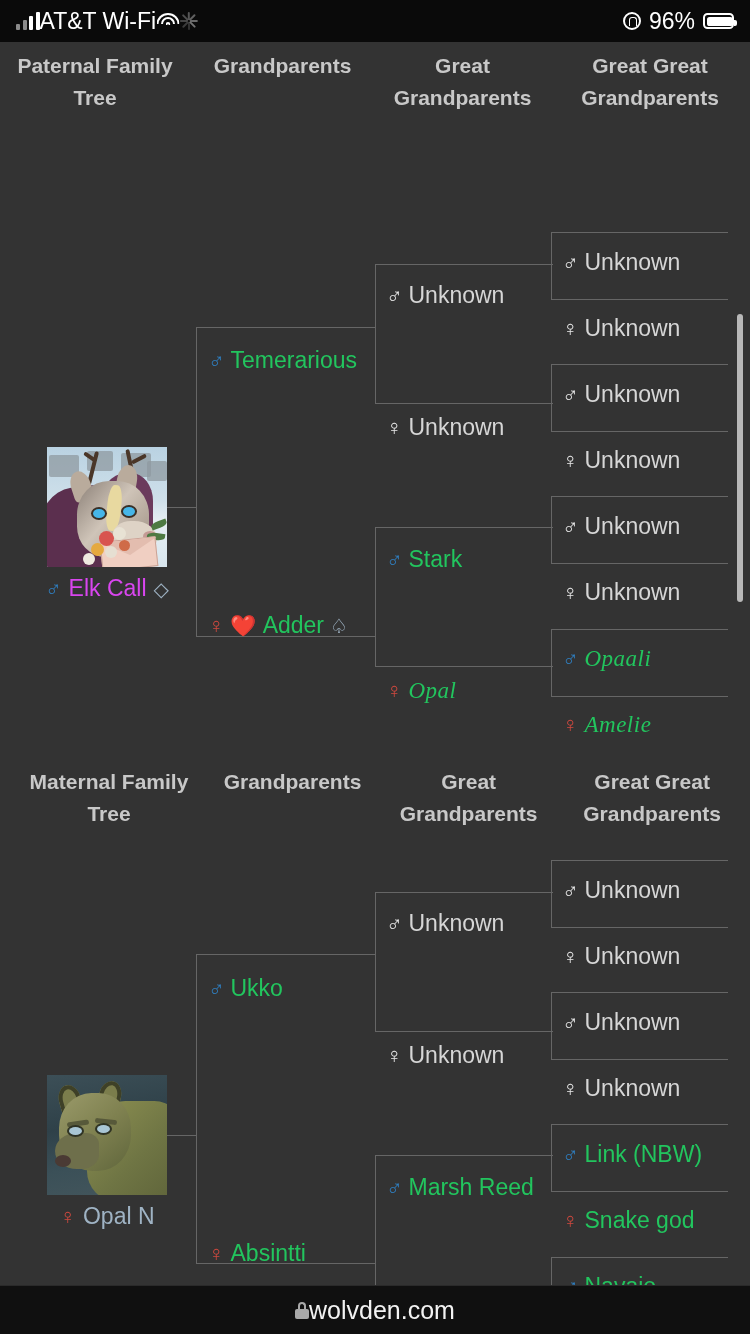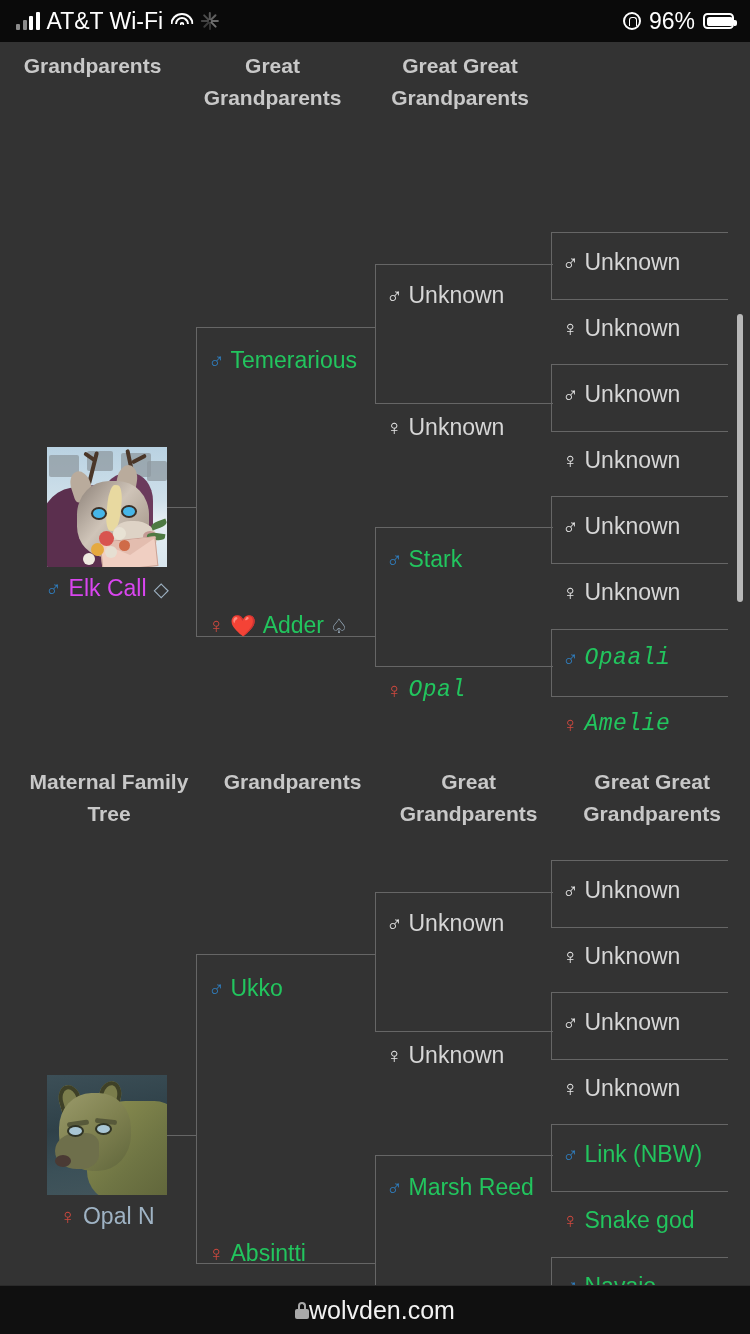--- a/index.html
+++ b/index.html
@@ -11,21 +11,21 @@
   }
   #screen { position:relative; width:750px; height:1334px; background:#333333; overflow:hidden; }
 
   
   .statusbar{
     position:absolute; top:0; left:0; width:750px; height:42px;
     background:#0a0a0a; color:#fff;
     display:flex; align-items:center; justify-content:space-between;
     padding:0 16px; font-size:23px; z-index:50;
   }
-  .sb-left{ display:flex; align-items:center; gap:7px;text-align:right; }
+  .sb-left{ display:flex; align-items:center; gap:0;text-align:right; }
   .sb-right{ display:flex; align-items:center; gap:8px; }
   .sb-center{ position:absolute; left:0; width:750px; text-align:center; font-weight:600; letter-spacing:.3px; pointer-events:none;}
   .bars{ display:flex; align-items:flex-end; gap:2.5px; height:18px; }
   .bars i{ display:block; width:4px; background:#fff; border-radius:1px; }
   .bars i:nth-child(1){height:6px; background:#8a8a8a;}
   .bars i:nth-child(2){height:10px; background:#8a8a8a;}
   .bars i:nth-child(3){height:14px;}
   .bars i:nth-child(4){height:18px;}
   .carrier{ font-size:23px; font-weight:500; }
   .wifi{ width:24px; height:18px; position:relative; }
@@ -52,21 +52,21 @@
   .hdr.c0{ width:190px; }
   .hdr.c1{ width:185px; }
   .hdr.c2{ width:175px; }
   .hdr.c3{ width:200px; }
 
   
   .tree{ position:relative; width:750px; }
 
   .node{ position:absolute; white-space:nowrap; font-size:23px; line-height:1; display:flex; align-items:center; gap:6px; }
   .node .nm{ color:#22c55e; }
-  .node.script .nm{ font-family:Liberation Mono, monospace; font-style:italic; letter-spacing:.5px; }
+  .node.script .nm{ font-family:Liberation Serif, serif; font-style:italic; letter-spacing:.5px; }
   .node.unk .nm{ color:#d6d6d6; }
   .sym{ font-size:22px; font-weight:bold; }
   .sym.m{ color:#2f7fc1; }
   .sym.f{ color:#d0493f; }
   .sym.w{ color:#e8e8e8; }
   .heart{ font-size:21px; }
   .suit{ color:#9fb3c4; font-size:20px; }
 
   .box{ position:absolute; border:1px solid #666; }
   .ln{ position:absolute; background:#666; }
@@ -159,20 +159,21 @@
       <span>96%</span>
       <span class="batt">
           <i style="width:26px"></i>
         </span>
     </div>
   </div>
 
   <div class="page">
 
     <div class="hdr-row">
+      <div class="hdr c0">Paternal Family Tree</div>
       <div class="hdr c1">Grandparents</div>
       <div class="hdr c2">Great Grandparents</div>
       <div class="hdr c3">Great Great Grandparents</div>
     </div>
 
     <div class="tree" style="height:570px;">
 
       <div class="box" style="left:196px; top:213px; width:180px; height:310px; border-right:none;"></div>
       <div class="box" style="left:375px; top:150px; width:178px; height:140px; border-right:none;"></div>
       <div class="box" style="left:375px; top:413px; width:178px; height:140px; border-right:none;"></div>

